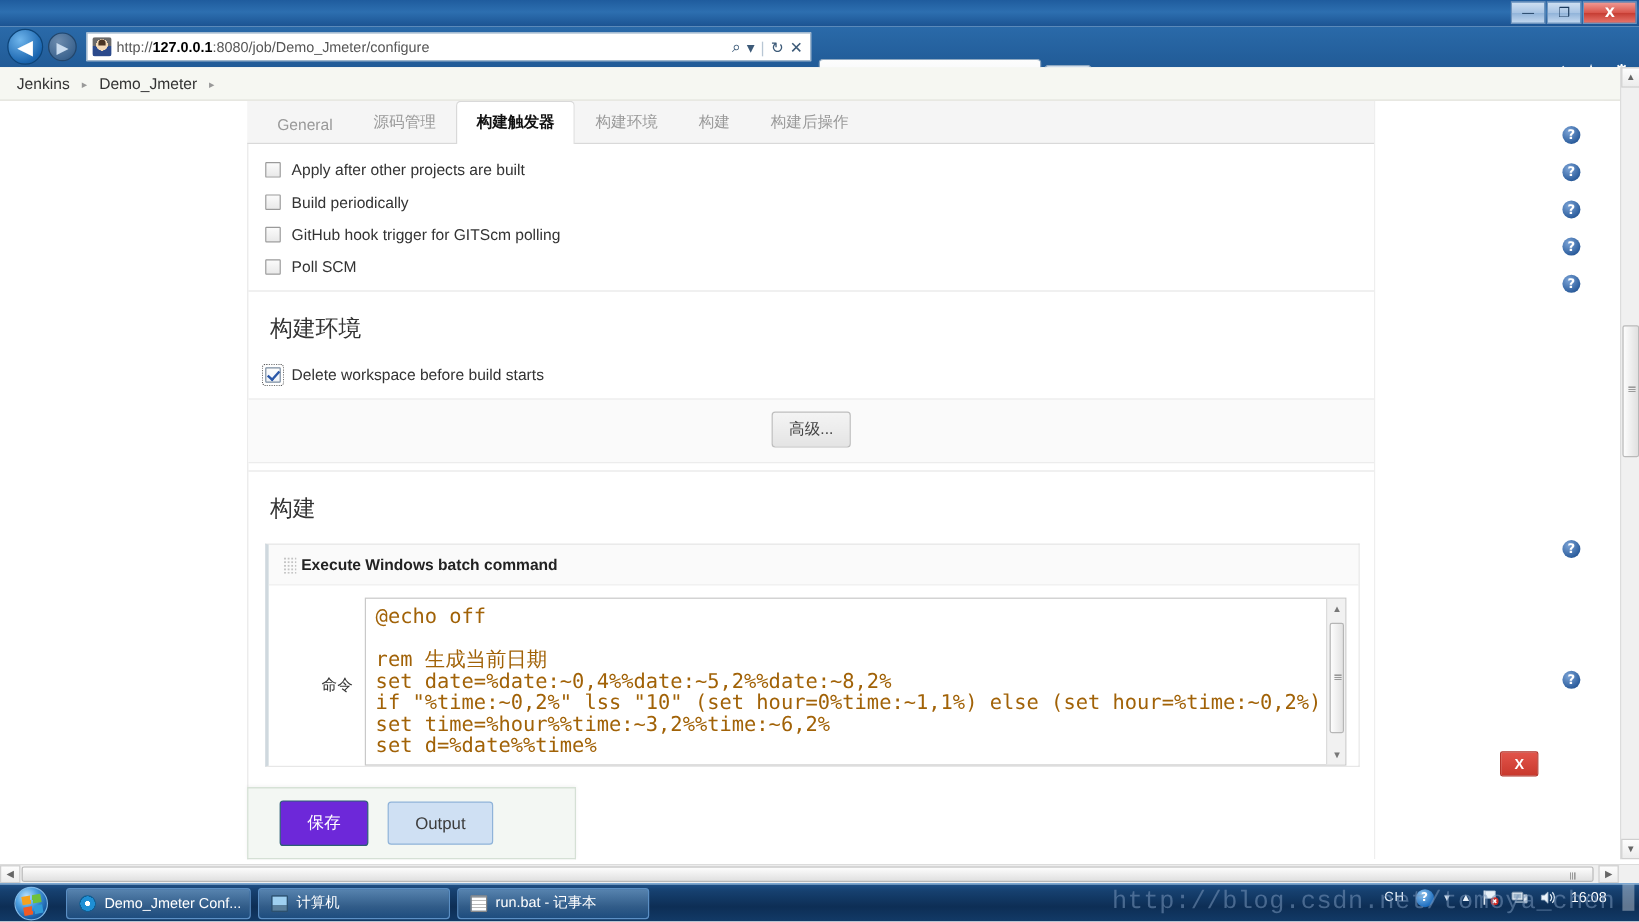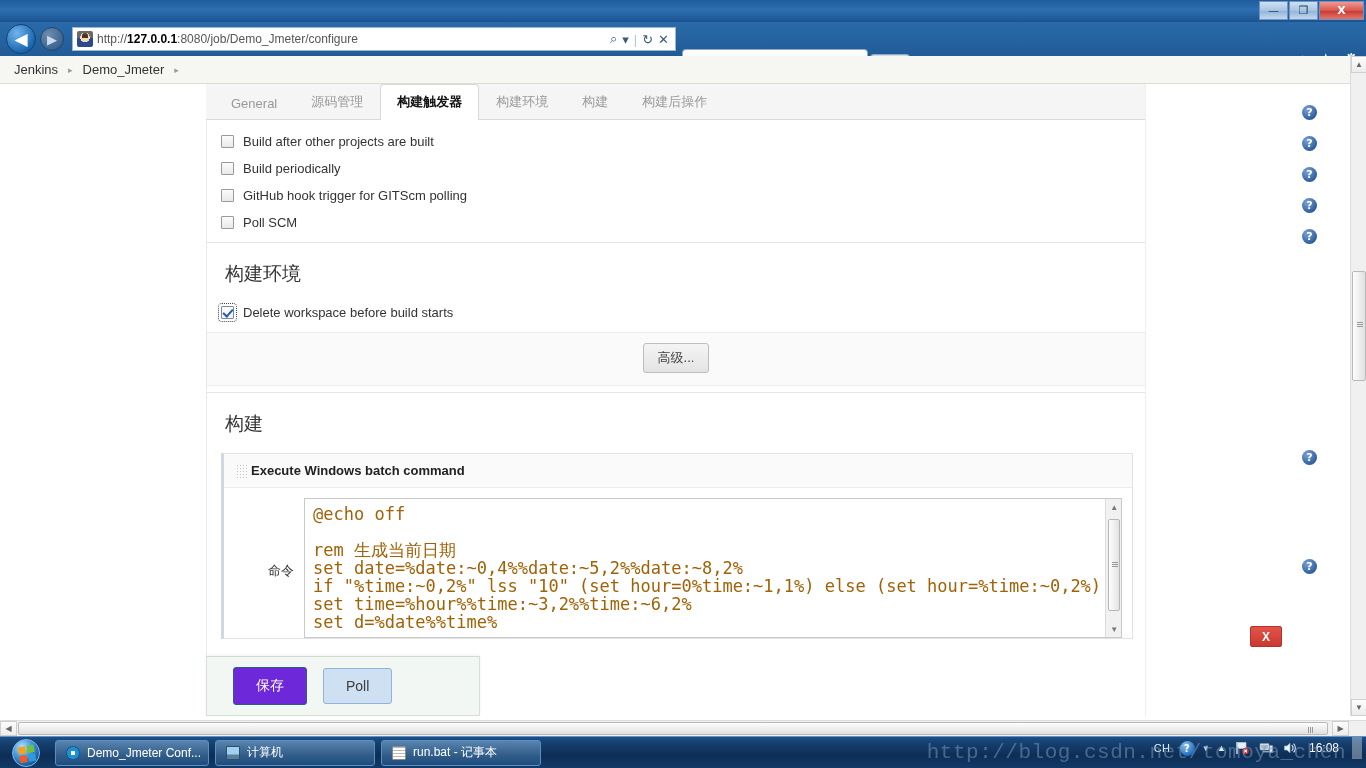--- a/index.html
+++ b/index.html
@@ -431,21 +431,21 @@
       <div class="jtab">构建环境</div>
       <div class="jtab">构建</div>
       <div class="jtab">构建后操作</div>
     </div>
 
     <div class="formarea">
 
       <div style="padding-top:8px;">
         <div class="cbrow">
           <div class="cbox"></div>
-          <div class="cblabel">Build after other projects are built</div>
+          <div class="cblabel">Apply after other projects are built</div>
         </div>
         <div class="cbrow">
           <div class="cbox"></div>
           <div class="cblabel">Build periodically</div>
         </div>
         <div class="cbrow">
           <div class="cbox"></div>
           <div class="cblabel">GitHub hook trigger for GITScm polling</div>
         </div>
         <div class="cbrow">
@@ -502,21 +502,21 @@
       <div class="helpicon" style="top:145px;">?</div>
       <div class="helpicon" style="top:366px;">?</div>
       <div class="helpicon" style="top:475px;">?</div>
       <div class="delbtn">X</div>
     </div>
 
   </div>
 
   <div class="savebar">
     <div class="btn-save">保存</div>
-    <div class="btn-apply">Poll</div>
+    <div class="btn-apply">Output</div>
   </div>
 
   <div class="vscroll">
     <div class="vs-arrow up">▲</div>
     <div class="vs-thumb"></div>
     <div class="vs-arrow dn">▼</div>
   </div>
   <div class="hscroll">
     <div class="hs-arrow lf">◀</div>
     <div class="hs-thumb"></div>

